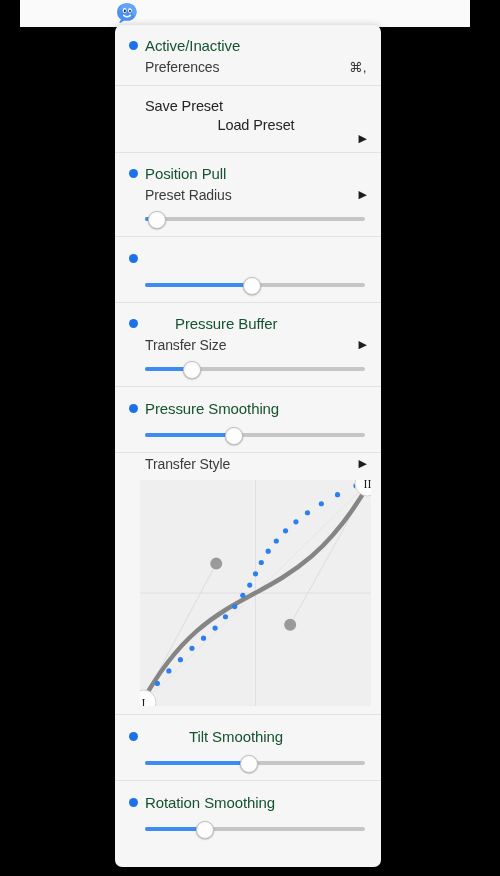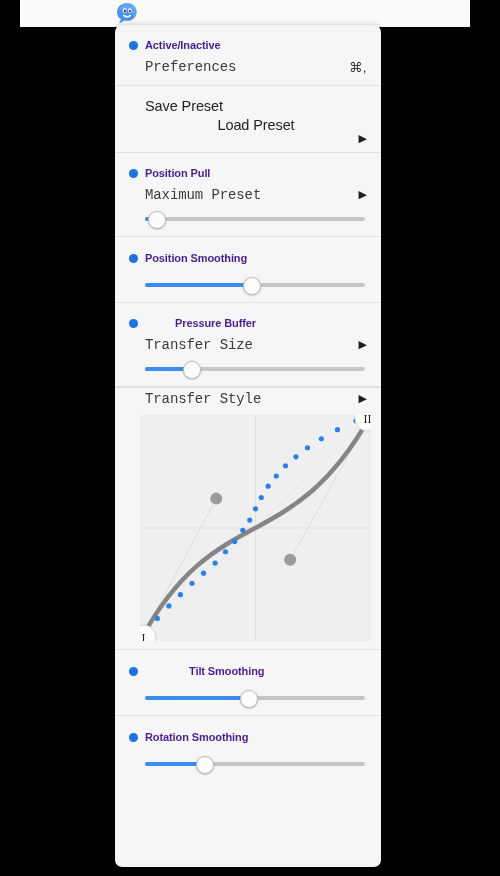--- a/index.html
+++ b/index.html
@@ -42,37 +42,35 @@
     position:relative;
   }
 
   .dot{
     width:9px;height:9px;border-radius:50%;
     background:#1b72e8;
     flex:0 0 auto;margin-right:7px;
   }
 
   .title{
-    font-size:11px;color:#4c1d95;
+    font-size:15px;color:#14532d;
     letter-spacing:-0.1px;
     white-space:nowrap;
-    font-weight:bold;
   }
 
   .sub-row{
     display:flex;align-items:center;
     padding:0 14px 0 30px;
     min-height:21px;
     position:relative;
   }
   .sub{
     font-size:14px;color:#3b3b3b;
     letter-spacing:-0.1px;
     white-space:nowrap;
-    font-family:Liberation Mono, monospace;
   }
   .arrow{
     margin-left:auto;
     font-size:11px;color:#1d1d1d;
     line-height:1;
   }
   .kbd{
     margin-left:auto;
     font-size:13.5px;color:#3b3b3b;
     letter-spacing:.4px;
@@ -162,36 +160,35 @@
   </div>
 
   <div class="sep"></div>
 
   <div class="section">
     <div class="row" style="padding-top:9px;">
       <span class="dot"></span>
       <span class="title">Position Pull</span>
     </div>
     <div class="sub-row">
-      <span class="sub">Maximum Preset</span>
+      <span class="sub">Preset Radius</span>
       <span class="arrow">▶</span>
     </div>
     <div class="slider">
       <div class="track"></div>
       <div class="fill" style="width: 5%;"></div>
       <div class="thumb" style="left: 5%;"></div>
     </div>
   </div>
 
   <div class="sep"></div>
 
   <div class="section">
     <div class="row" style="padding-top:10px;">
       <span class="dot"></span>
-      <span class="title">Position Smoothing</span>
     </div>
     <div class="slider" style="margin-top:8px;">
       <div class="track"></div>
       <div class="fill" style="width: 48%;"></div>
       <div class="thumb" style="left: 48%;"></div>
     </div>
   </div>
 
   <div class="sep"></div>
 
@@ -206,20 +203,31 @@
     </div>
     <div class="slider">
       <div class="track"></div>
       <div class="fill" style="width: 21%;"></div>
       <div class="thumb" style="left: 21%;"></div>
     </div>
   </div>
 
   <div class="sep"></div>
 
+  <div class="section">
+    <div class="row" style="padding-top:10px;">
+      <span class="dot"></span>
+      <span class="title">Pressure Smoothing</span>
+    </div>
+    <div class="slider" style="margin-top:8px;">
+      <div class="track"></div>
+      <div class="fill" style="width: 40%;"></div>
+      <div class="thumb" style="left: 40%;"></div>
+    </div>
+  </div>
 
   <div class="sep"></div>
 
   <div class="section">
     <div class="sub-row">
       <span class="sub">Transfer Style</span>
       <span class="arrow">▶</span>
     </div>
     <div class="curve-wrap">
       <svg id="curve-svg" width="231" height="226" viewBox="0 0 231 226">

